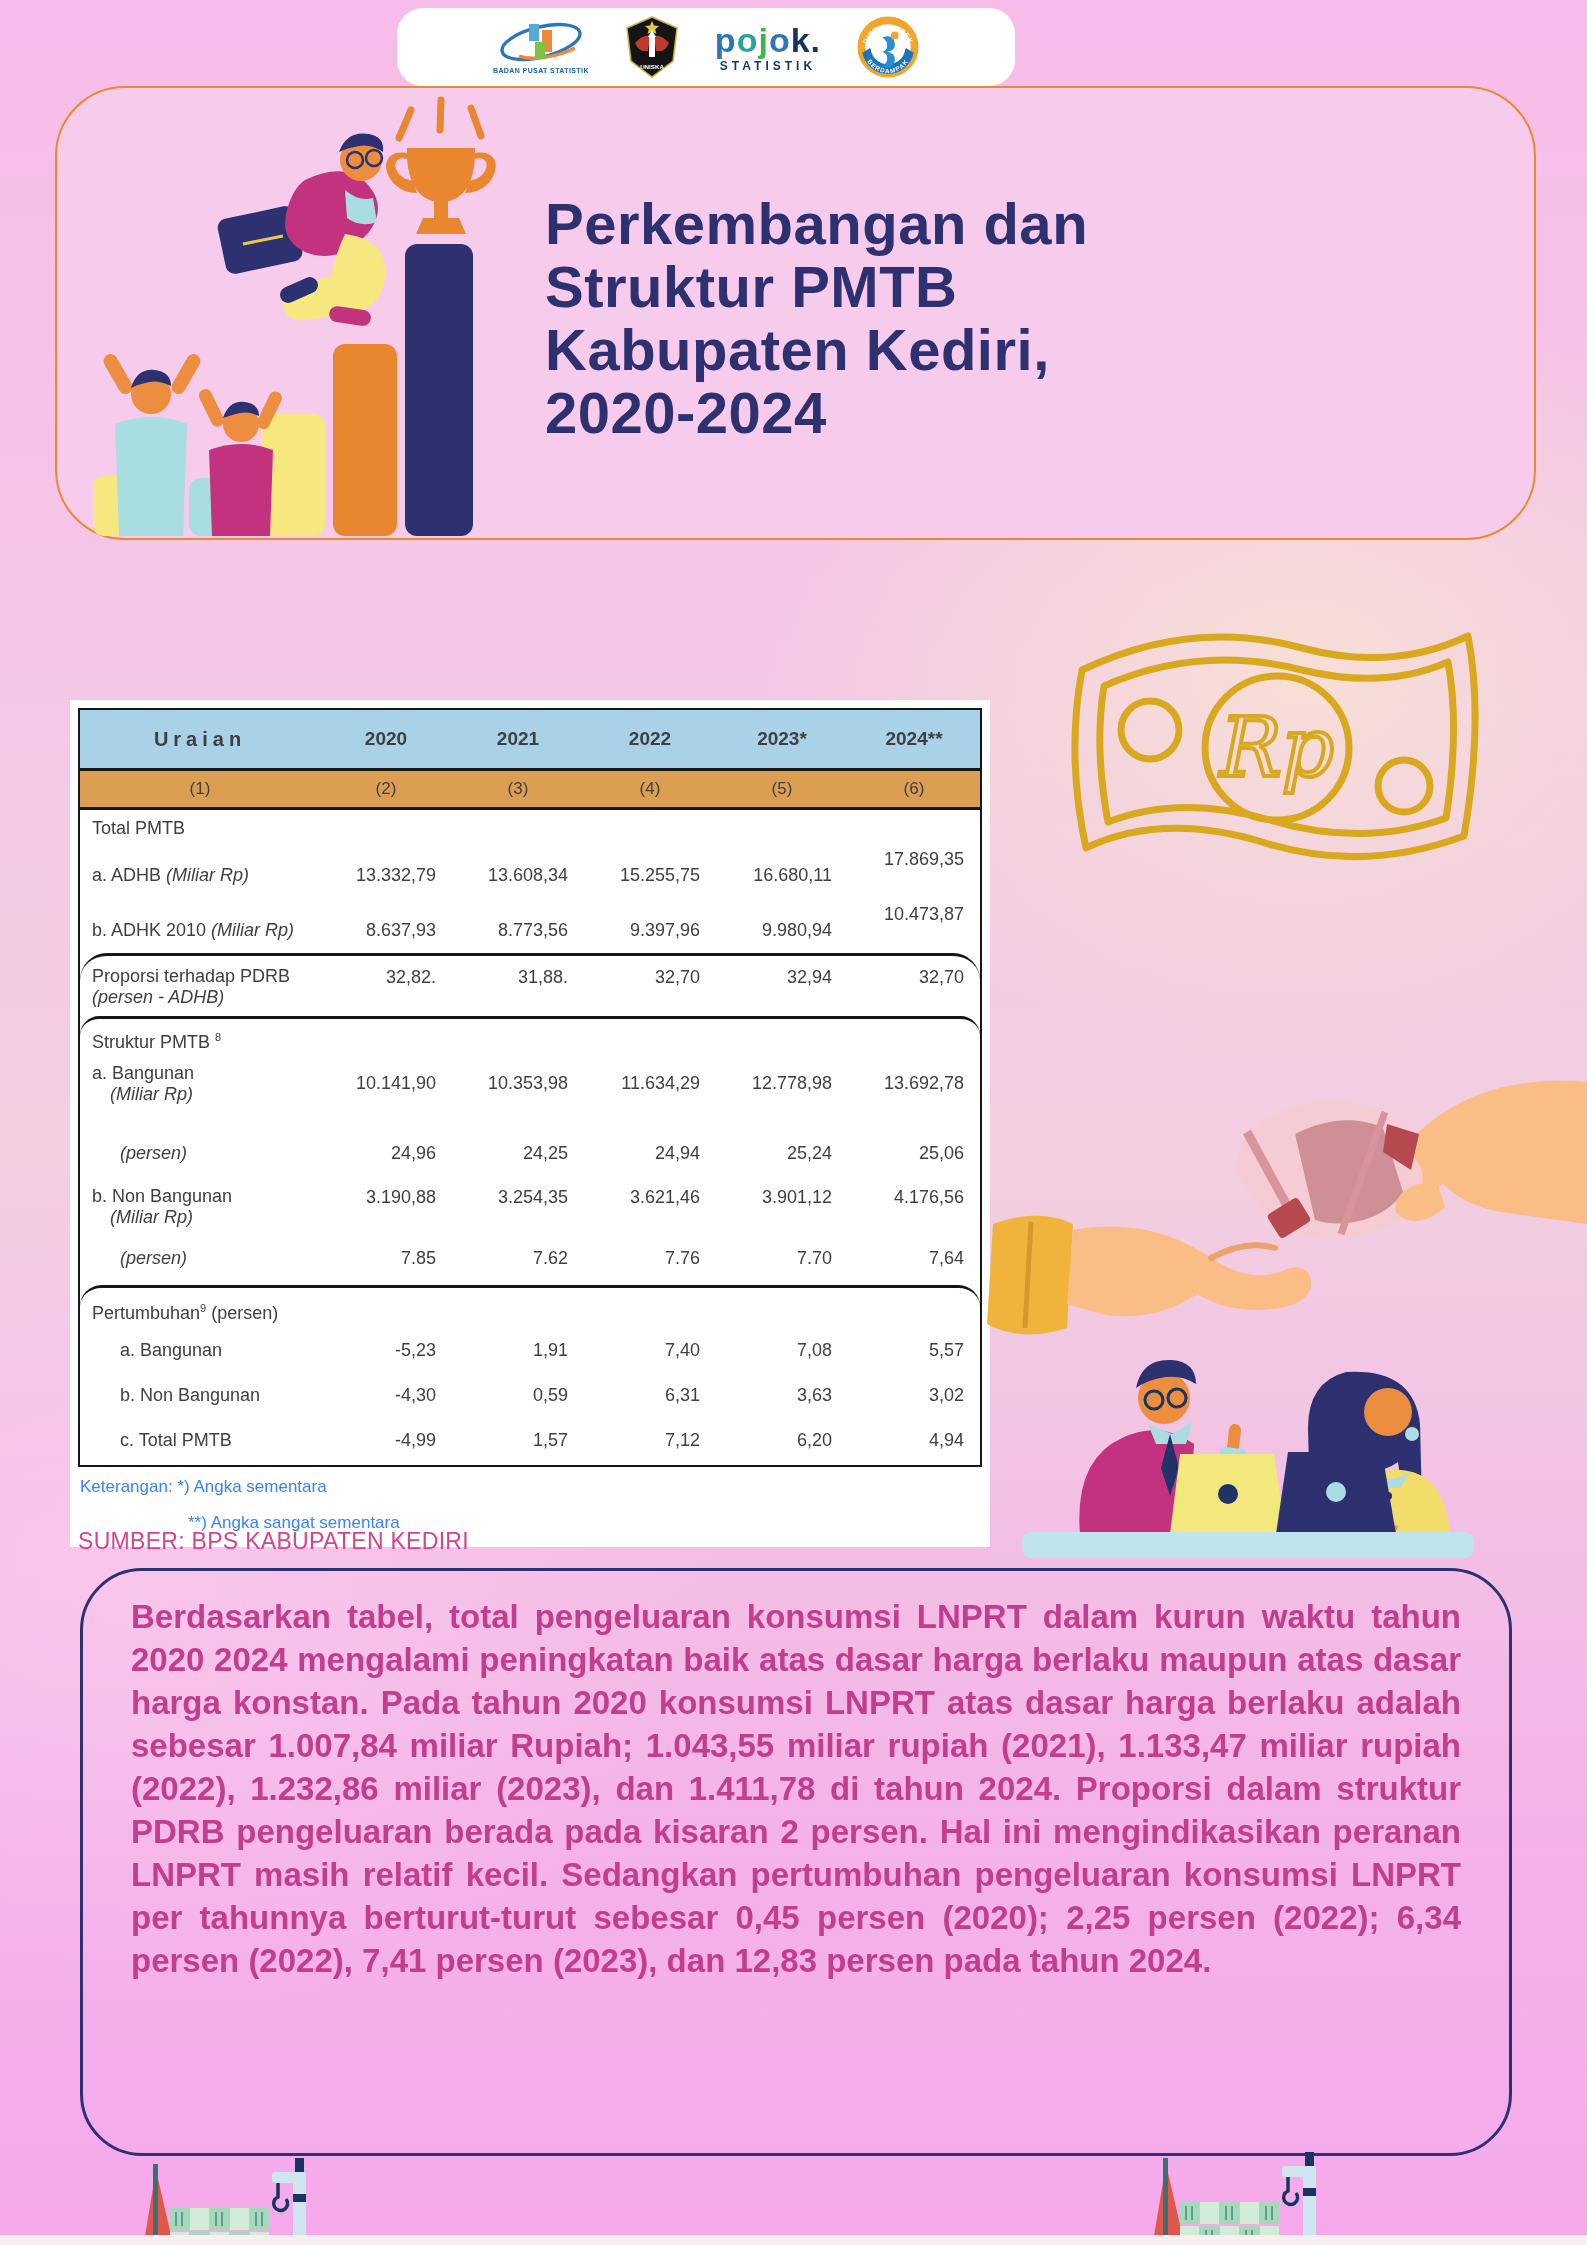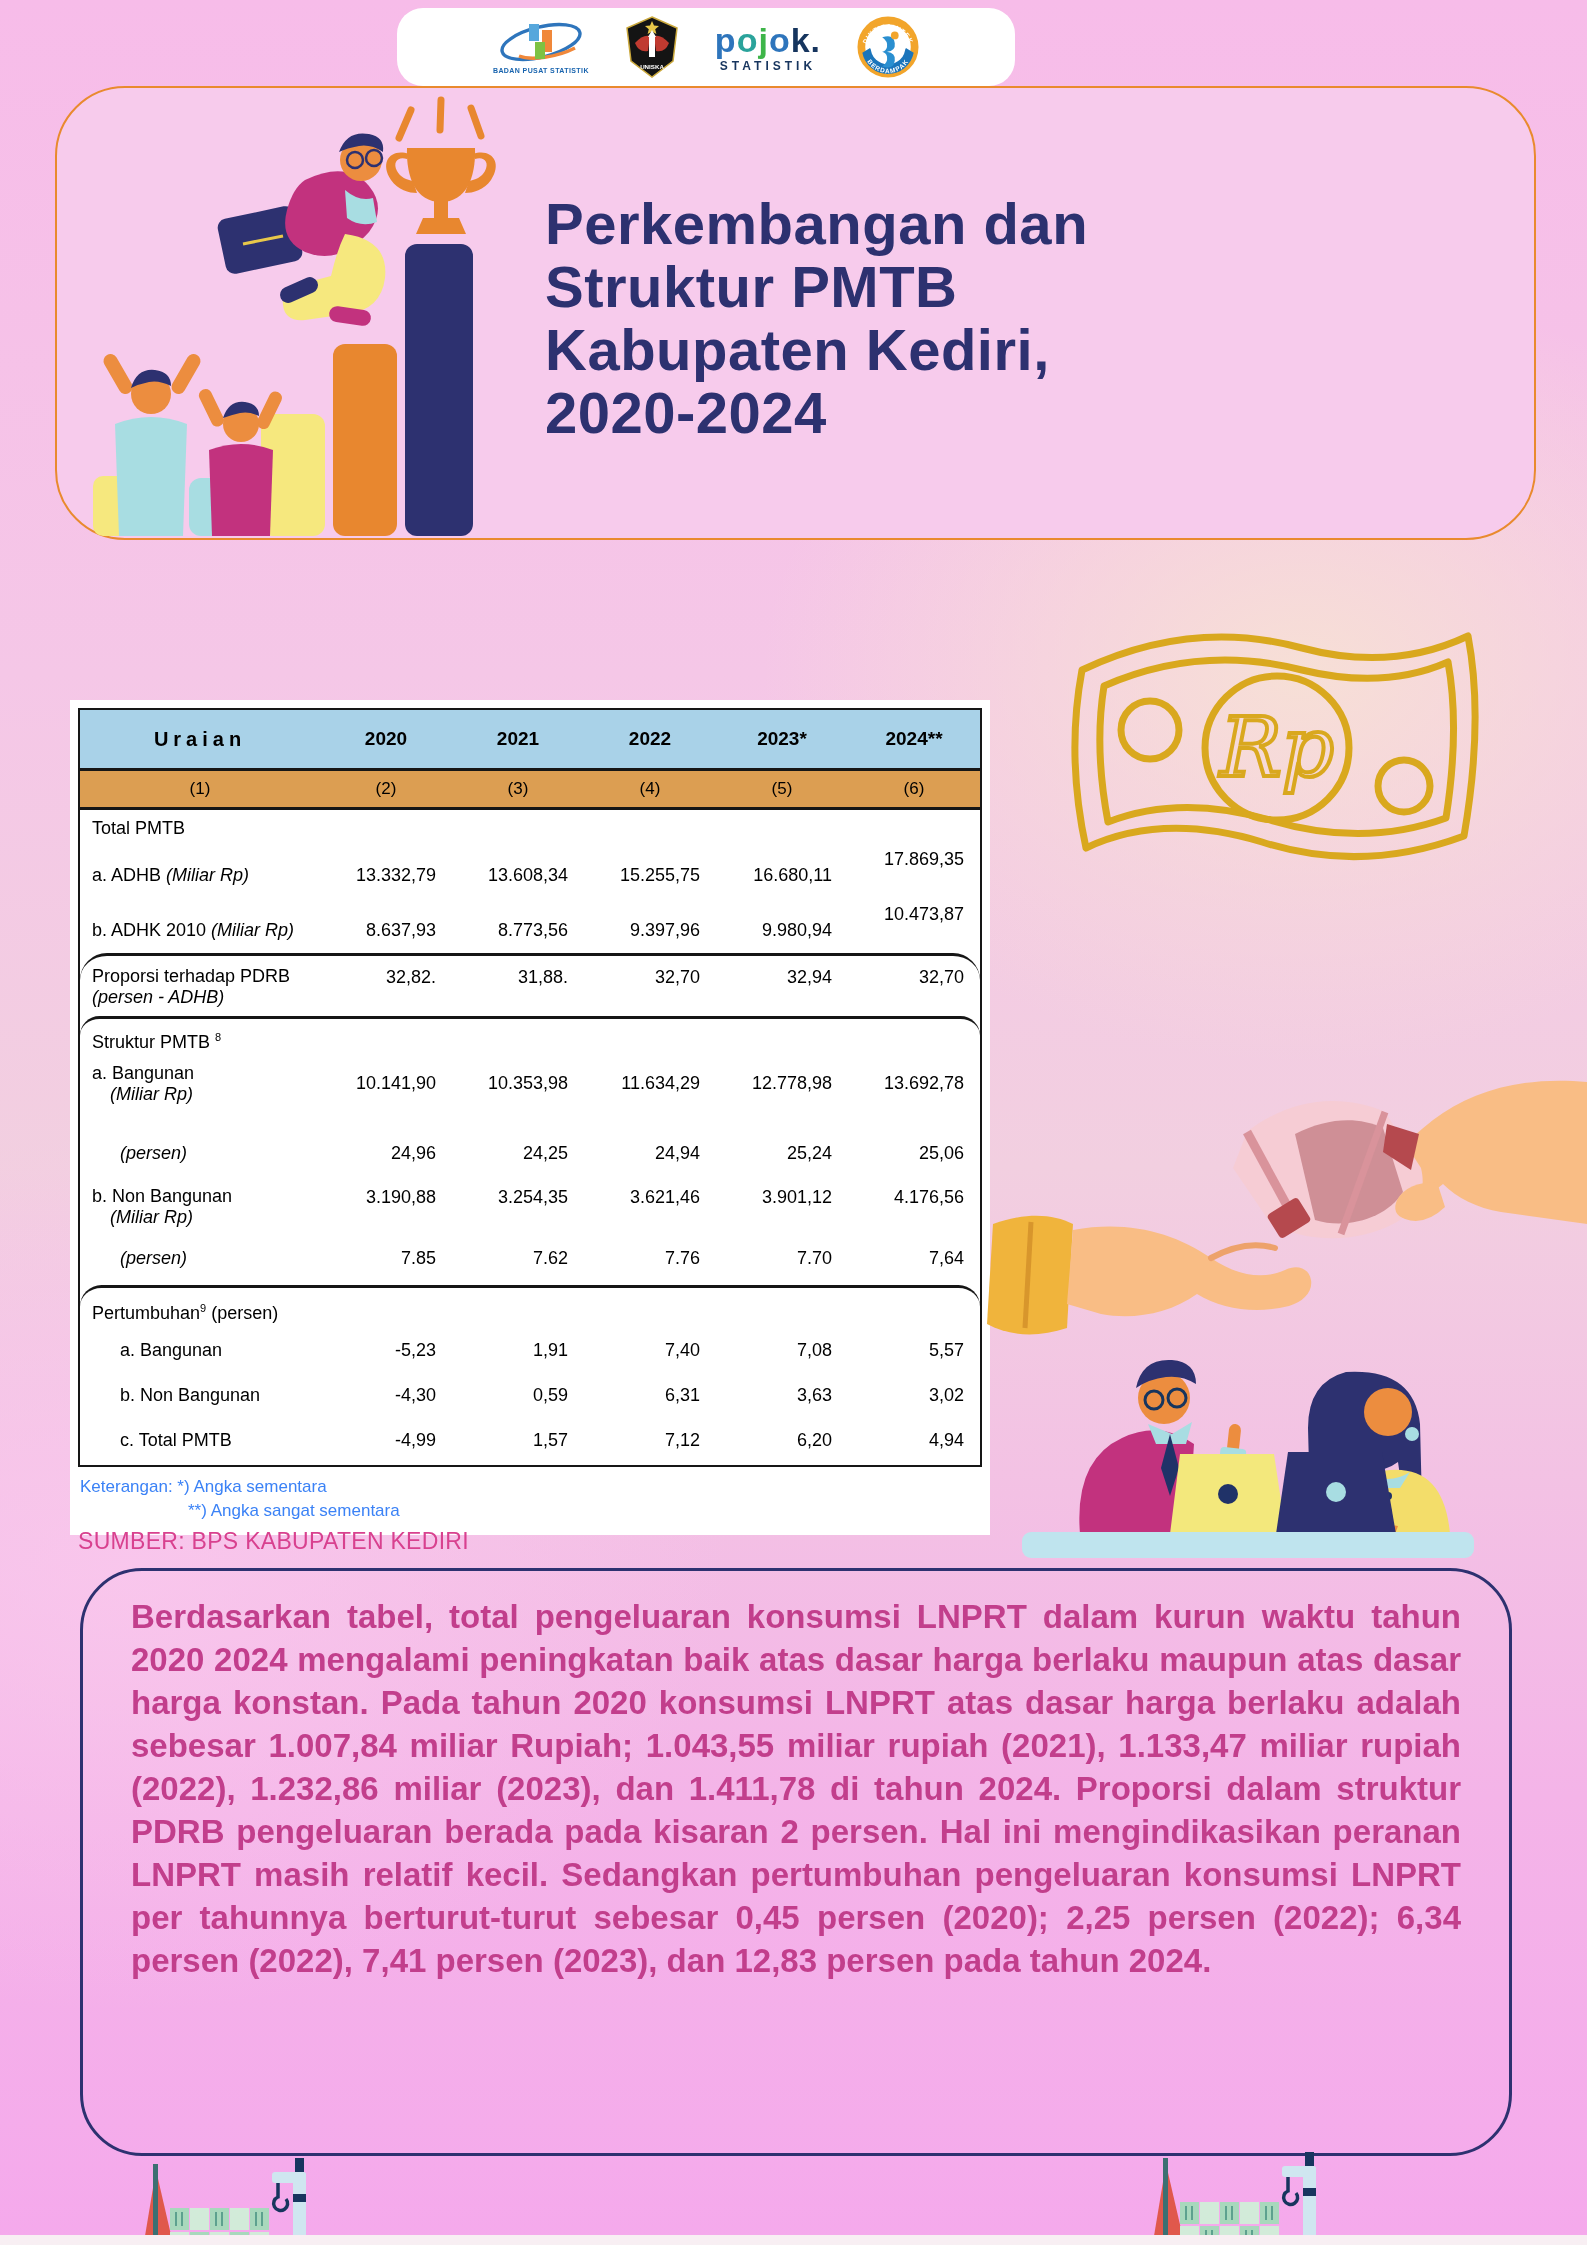--- a/index.html
+++ b/index.html
@@ -19,21 +19,21 @@
   .pojok-sub{font-size:12px;font-weight:bold;color:#17355e;letter-spacing:4px;margin-top:3px;}
   
   .header-box{position:absolute;left:55px;top:86px;width:1477px;height:450px;background:#f7cbec;
     border:2px solid #e98a2e;border-radius:70px;}
   .header-illu{position:absolute;left:36px;bottom:2px;}
   .page-title{position:absolute;left:488px;top:104px;width:1010px;color:#2d3170;
     font-size:58px;font-weight:bold;line-height:63px;letter-spacing:.5px;}
   .page-title span{display:block;}
   
   .table-card{position:absolute;left:70px;top:700px;width:920px;background:#ffffff;padding:8px 8px 8px 8px;box-sizing:border-box;}
-  .tbl{border:2px solid #161616;color:#000000;font-size:18px;}
+  .tbl{border:2px solid #161616;color:#404040;font-size:18px;}
   .thead,.tsub,.trow{display:grid;grid-template-columns:240px repeat(5,1fr);}
   .thead{background:#a9d2e8;align-items:center;height:58px;border-bottom:3px solid #161616;font-weight:bold;}
   .thead .hc{text-align:center;font-size:19px;}
   .thead .hc.first{letter-spacing:5px;font-size:20px;}
   .tsub{background:#dc9e52;align-items:center;height:36px;border-bottom:3px solid #161616;}
   .tsub .sc{text-align:center;font-size:17px;}
   .trow{align-items:center;}
   .trow.tb{border-top:3px solid #161616;border-radius:27px;}
   .lbl{padding-left:12px;line-height:21px;}
   .lbl.ind{padding-left:40px;}
@@ -53,21 +53,21 @@
   .r5 .val{padding-top:10px;}
   .r6{padding:6px 0 20px;}
   .r7{padding:2px 0 14px;align-items:start;}
   .r7 .val{padding-top:1px;}
   .r8{padding:6px 0 16px;}
   .r9{padding:10px 0 4px;}
   .r10{padding:12px 0;}
   .r11{padding:12px 0;}
   .r12{padding:12px 0 14px;}
   .tfoot{font-size:17px;color:#3b82f6;padding:8px 0 4px 2px;line-height:24px;}
-  .tfoot .fn2{padding-left:108px;}
+  .tfoot .fn2{padding-left:108px;margin-top:12px;}
   
   .source-text{position:absolute;left:78px;top:1528px;color:#d8418f;font-size:23px;letter-spacing:.3px;}
   
   .analysis-box{position:absolute;left:80px;top:1568px;width:1432px;height:588px;box-sizing:border-box;
     border:3px solid #2d3170;border-radius:62px;padding:24px 48px 0 48px;}
   .analysis-text{color:#c23e8c;font-size:33px;font-weight:bold;line-height:43px;text-align:justify;}
   
   .money-doodle{position:absolute;left:1052px;top:580px;}
   .hands{position:absolute;left:985px;top:1072px;}
   .people{position:absolute;left:1022px;top:1336px;}

